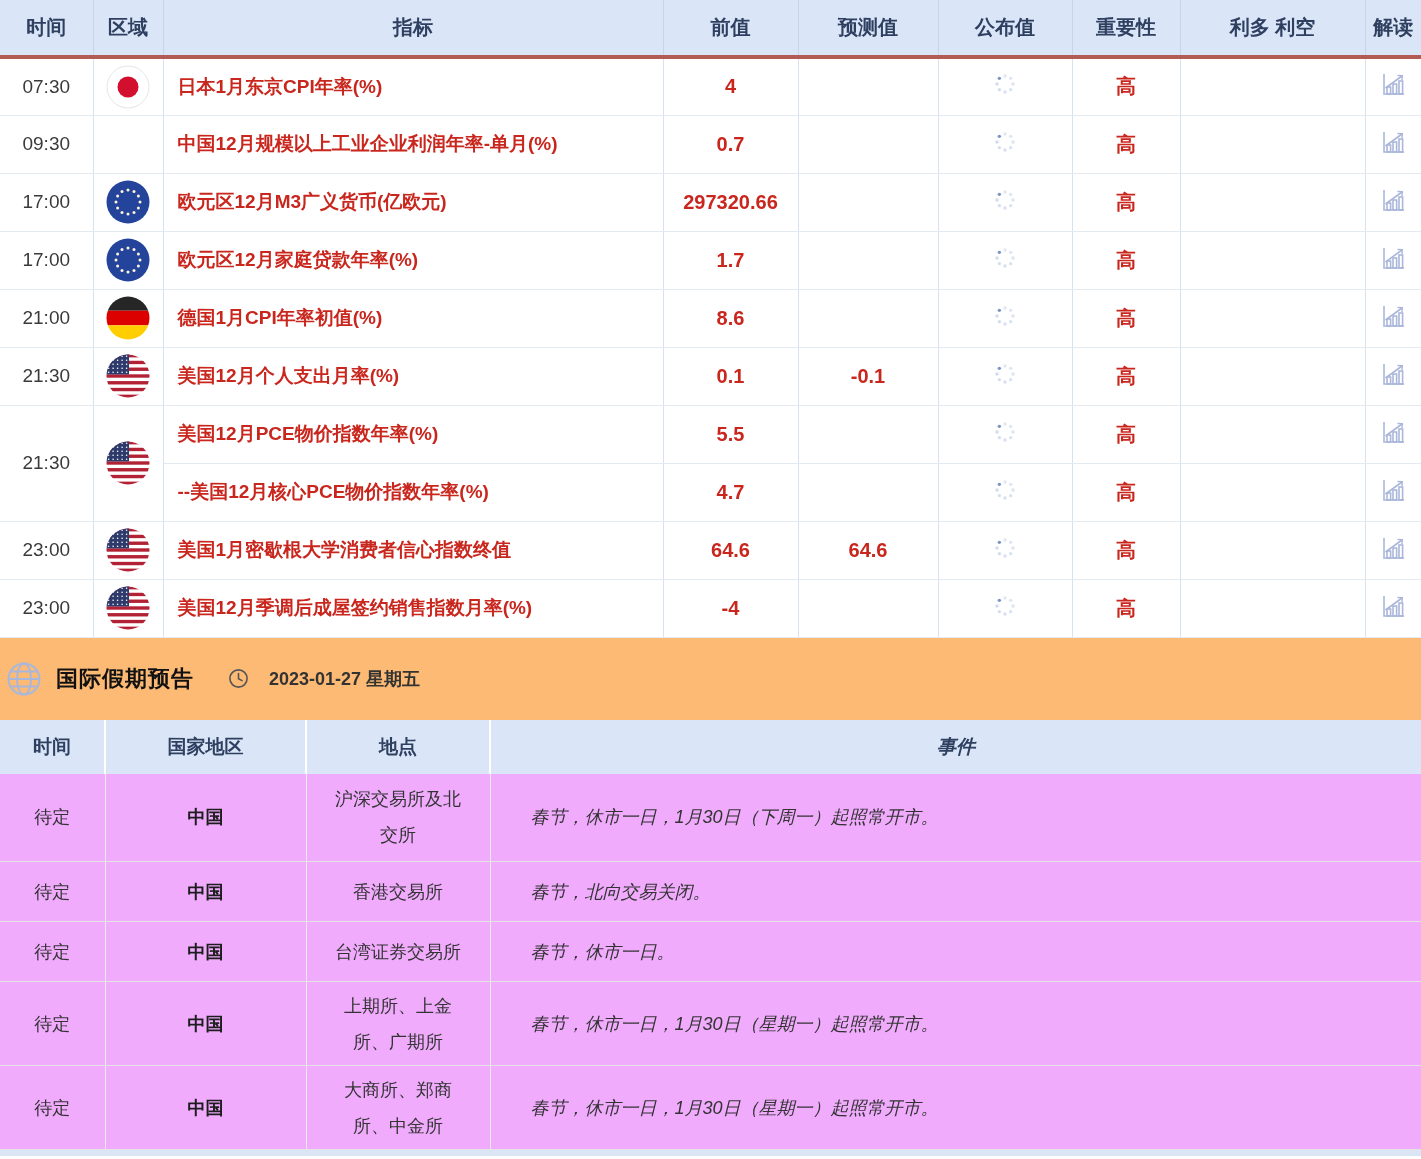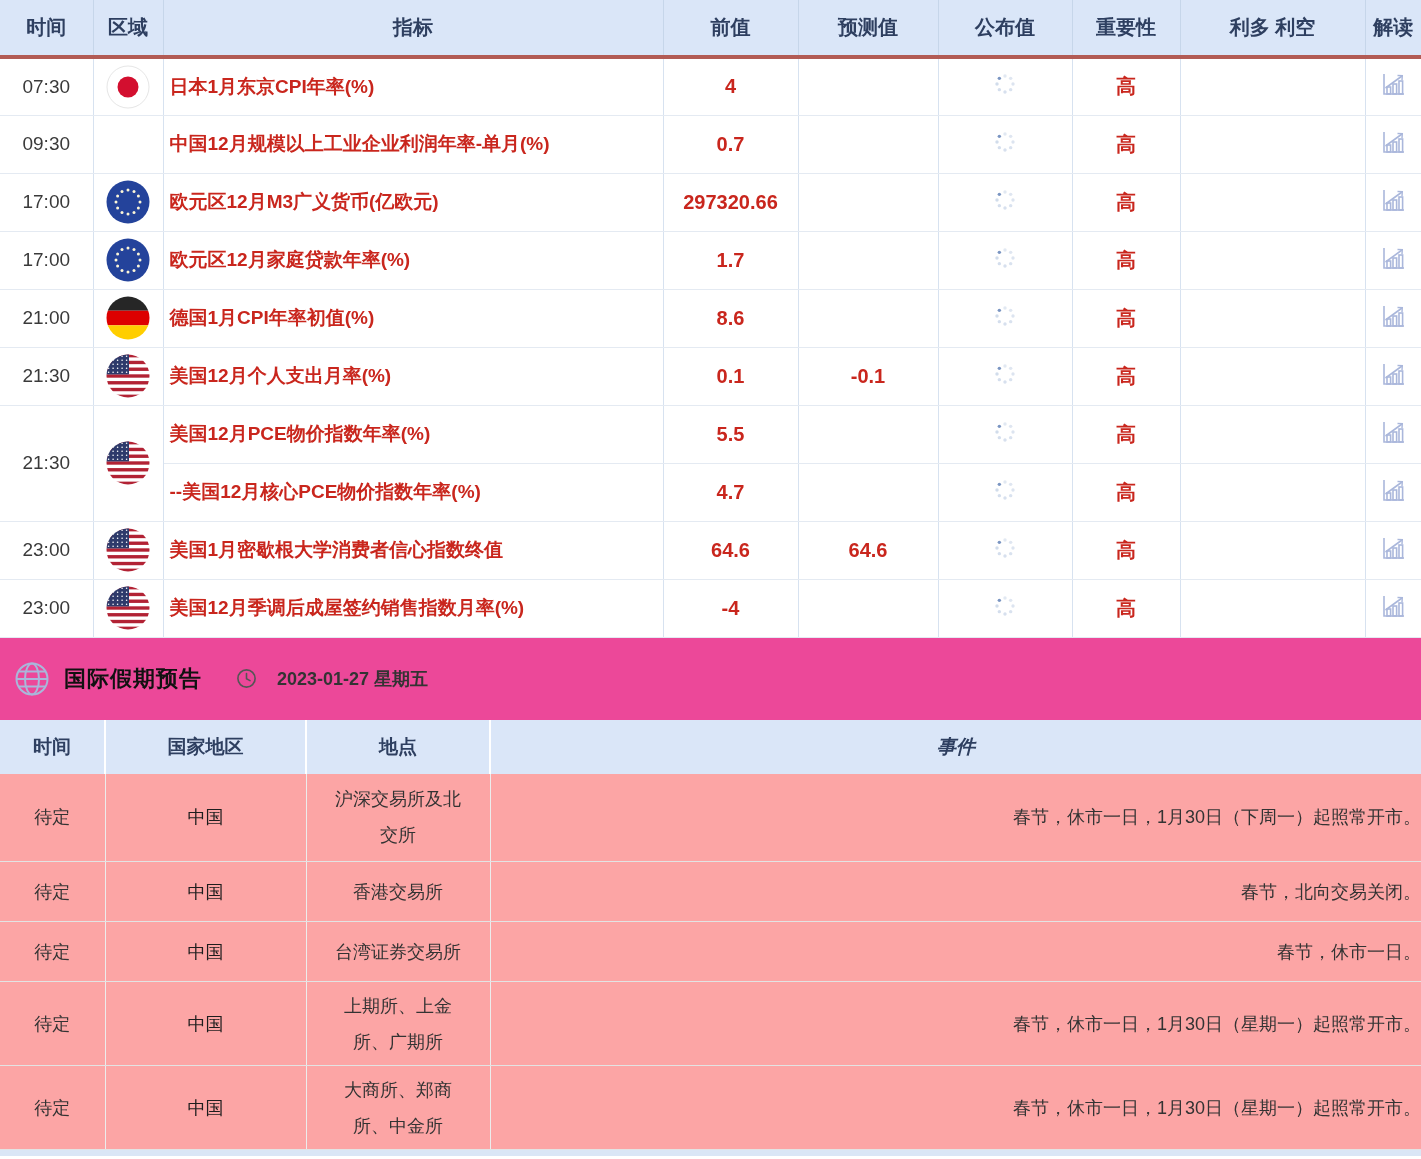--- a/index.html
+++ b/index.html
@@ -31,33 +31,33 @@
   table.cal tbody td{
     background:#ffffff;
     border-bottom:1px solid #e4eaf2;
     border-right:1px solid #d7e2f0;
     text-align:center;vertical-align:middle;
     padding:0;font-size:19px;
   }
   table.cal tbody td:last-child{border-right:none;}
   table.cal td.time{color:#3a3a3a;margin-left:40px;}
   table.cal td.ind{
-    text-align:left;padding-left:6px;
+    text-align:left;padding-left:14px;
     color:#c9261d;font-weight:bold;
   }
   table.cal td.val{color:#c9261d;font-weight:bold;font-size:20px;}
   table.cal td.imp{color:#c9261d;font-weight:bold;font-size:20px;}
   .flag{display:inline-block;width:44px;height:44px;vertical-align:middle;}
   .flag svg{display:block;}
   .spinner{display:inline-block;width:24px;height:24px;}
   .chart-btn{display:inline-block;width:28px;height:26px;cursor:pointer;}
   
   .holiday-bar{
-    height:82px;background:#ec4899;
-    display:flex;align-items:center;padding-left:8px;
+    height:82px;background:#fdba74;
+    display:flex;align-items:center;
   }
   .globe{display:inline-block;width:36px;height:36px;margin-left:6px;}
   .h-title{
     margin-left:14px;font-size:22px;font-weight:bold;color:#111;
     letter-spacing:1px;
   }
   .clock{display:inline-block;width:21px;height:21px;margin-left:34px;}
   .h-date{margin-left:20px;font-size:18px;font-weight:bold;color:#333;}
   
   table.hol{
@@ -65,35 +65,35 @@
   }
   table.hol thead tr{height:54px;}
   table.hol thead th{
     background:#dae6f8;color:#2e3f60;
     font-size:19px;font-weight:bold;
     text-align:center;vertical-align:middle;
     border-right:2px solid #ffffff;padding:0;
   }
   table.hol thead th:last-child{border-right:none;font-style:italic;}
   table.hol tbody td{
-    background:#fca5a5;
+    background:#f0abfc;
     border-bottom:1px solid #e3e3e3;
     border-right:1px solid #ececec;
     text-align:center;vertical-align:middle;
     font-size:18px;color:#333;padding:0;
   }
   table.hol tbody td:last-child{border-right:none;}
   table.hol tbody tr:nth-child(1){height:88px;}
   table.hol tbody tr:nth-child(2){height:60px;}
   table.hol tbody tr:nth-child(3){height:60px;}
   table.hol tbody tr:nth-child(4){height:84px;}
   table.hol tbody tr:nth-child(5){height:84px;}
-  table.hol td.country{font-weight:normal;color:#1d1d1d;}
+  table.hol td.country{font-weight:bold;color:#1d1d1d;}
   table.hol td.venue{padding:0 20px;line-height:36px;}
-  table.hol td.event{text-align:right;padding-left:28px;}
+  table.hol td.event{text-align:left;padding-left:40px;font-style:italic;}
   
   .bottom-strip{height:6px;background:#dae6f6;}
 </style>
 </head>
 <body>
 
 <div>
 
   <table class="cal">
     <colgroup>

